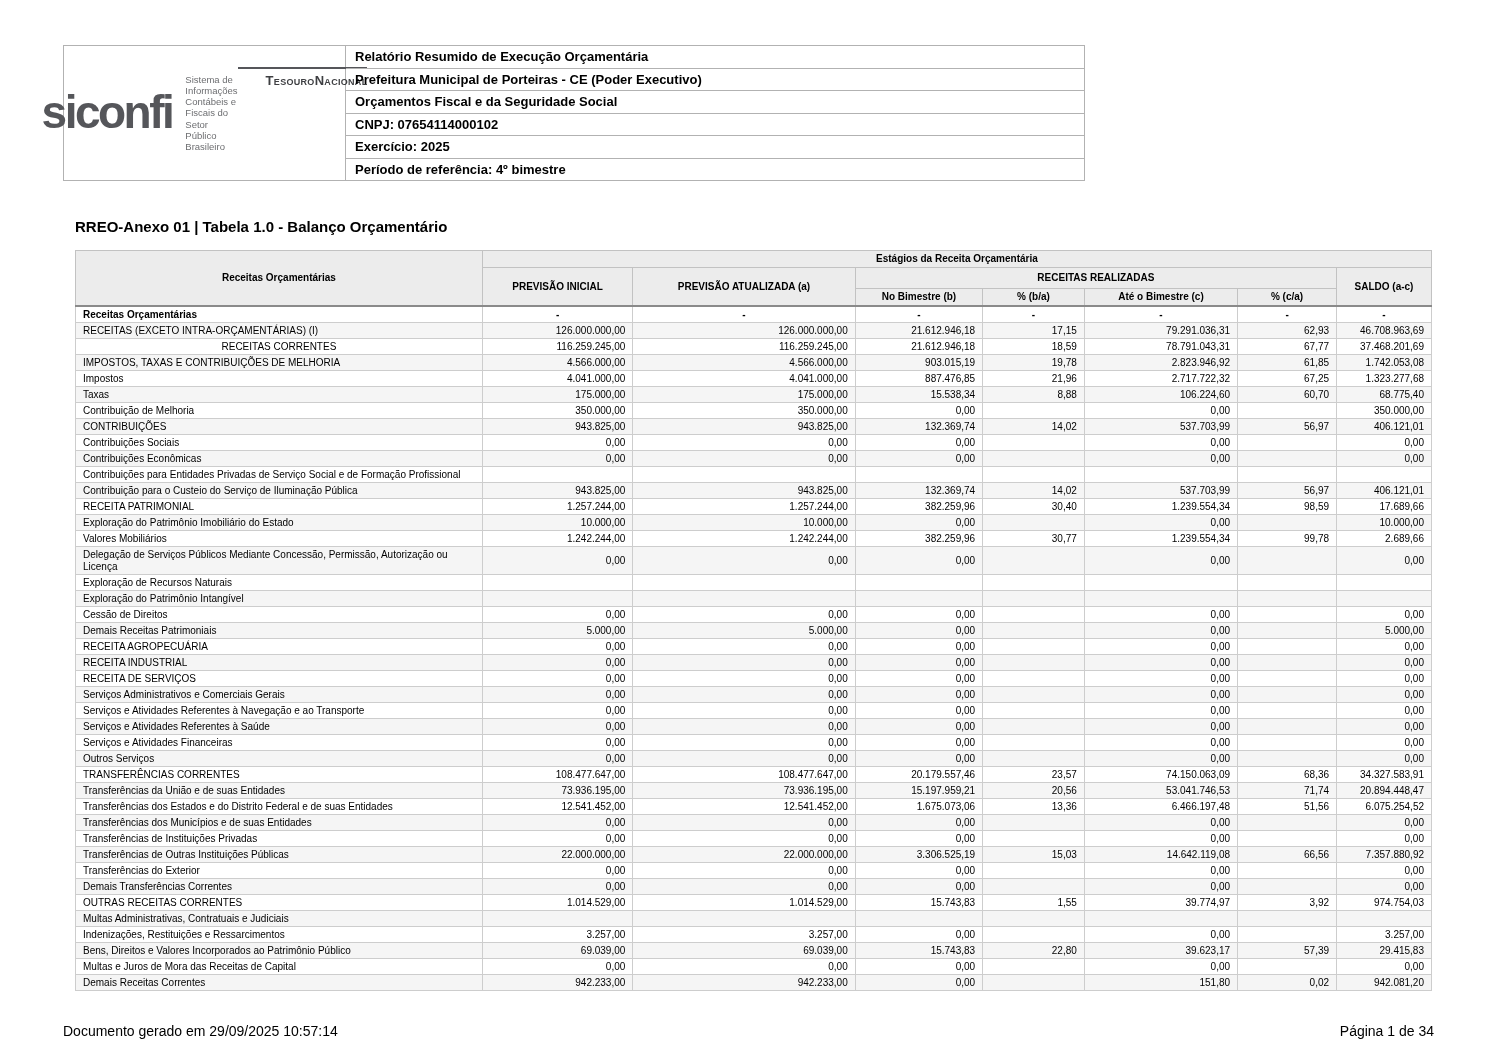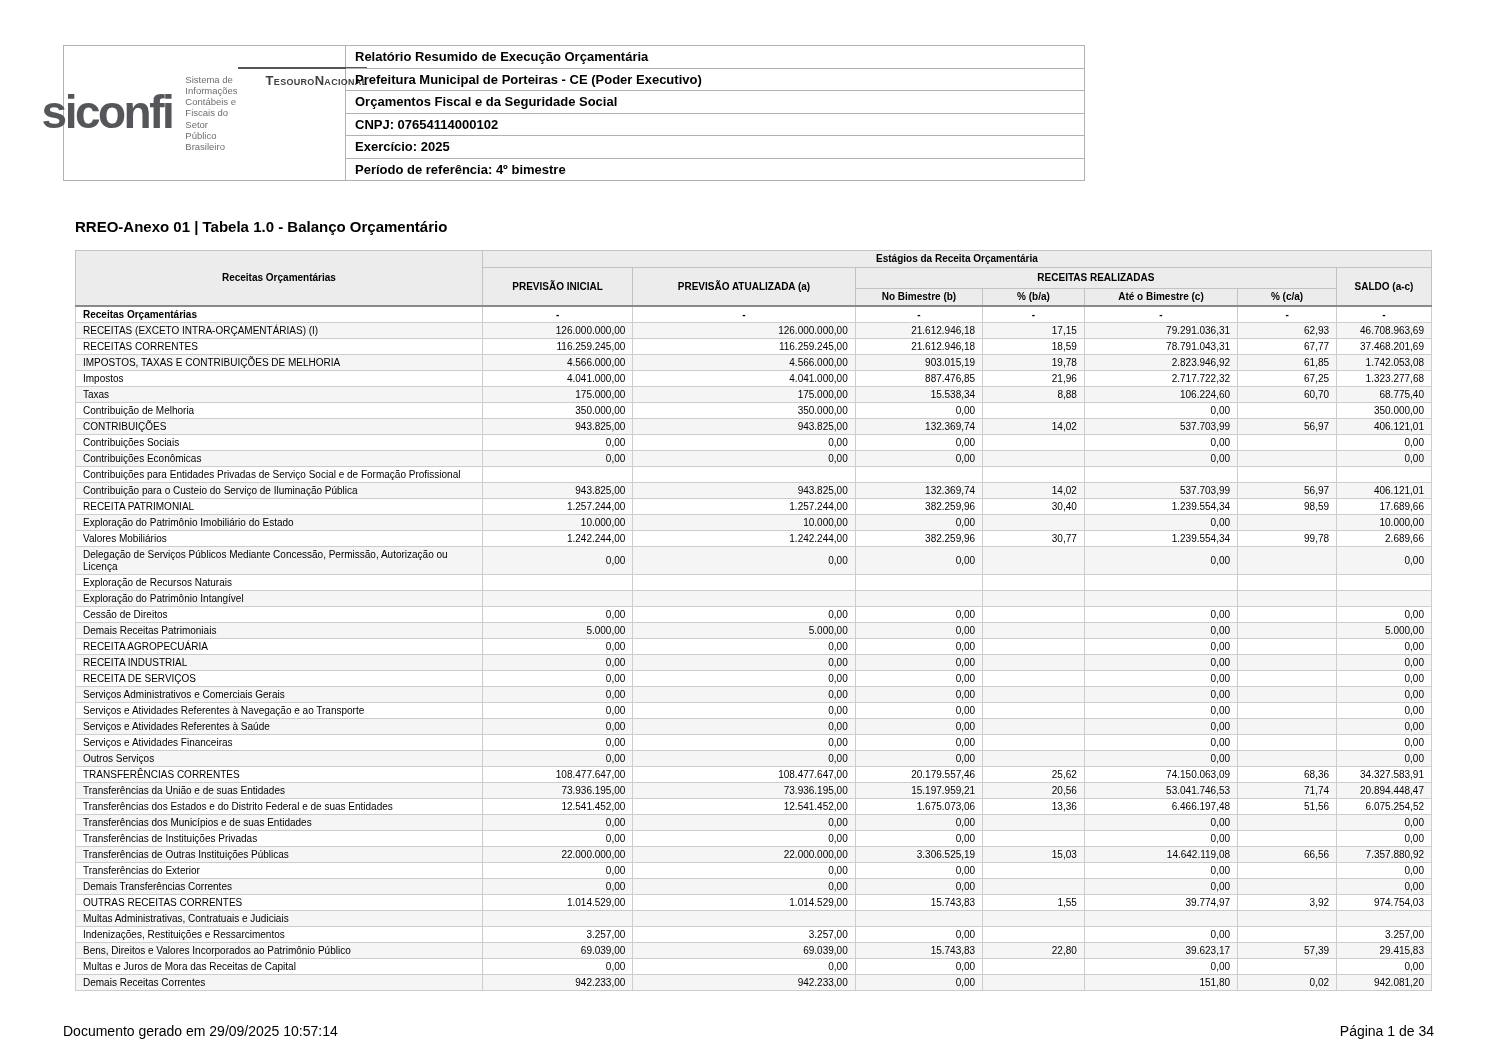--- a/index.html
+++ b/index.html
@@ -40,21 +40,21 @@
     border:1px solid #cdcdcd; font-size:10px; line-height:12px; padding:1.5px 7px;
     overflow:hidden; white-space:normal;
   }
   tbody tr:nth-child(even) { background:#f5f5f5; }
   tbody tr.bold-row td { font-weight:bold; }
   td.label-cell { text-align:left; }
   td.num-cell { text-align:right; }
   td.num-cell.dash { text-align:center; }
   td.lvl0 { padding-left:5px; }
   td.lvl1 { padding-left:14px; }
-  td.lvl2 { padding-left:24px; }
+  td.lvl2 { padding-left:24px;text-align:center; }
   td.lvl3 { padding-left:34px; }
   td.lvl4 { padding-left:44px; }
 
   
   .footer { width:1371px; display:flex; justify-content:space-between; margin-top:32px; font-size:14px; }
 </style>
 </head>
 <body>
 
 <div class="page">
@@ -393,21 +393,21 @@
           <td class="num-cell"></td>
           <td class="num-cell">0,00</td>
           <td class="num-cell"></td>
           <td class="num-cell">0,00</td>
         </tr>
         <tr>
           <td class="label-cell lvl3">TRANSFERÊNCIAS CORRENTES</td>
           <td class="num-cell">108.477.647,00</td>
           <td class="num-cell">108.477.647,00</td>
           <td class="num-cell">20.179.557,46</td>
-          <td class="num-cell">25,62</td>
+          <td class="num-cell">23,57</td>
           <td class="num-cell">74.150.063,09</td>
           <td class="num-cell">68,36</td>
           <td class="num-cell">34.327.583,91</td>
         </tr>
         <tr>
           <td class="label-cell lvl4">Transferências da União e de suas Entidades</td>
           <td class="num-cell">73.936.195,00</td>
           <td class="num-cell">73.936.195,00</td>
           <td class="num-cell">15.197.959,21</td>
           <td class="num-cell">20,56</td>

